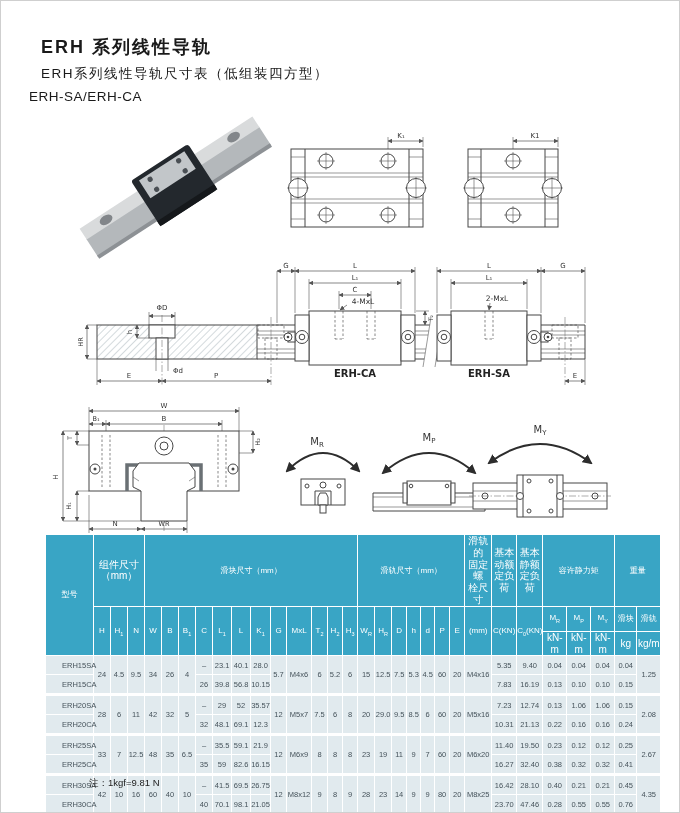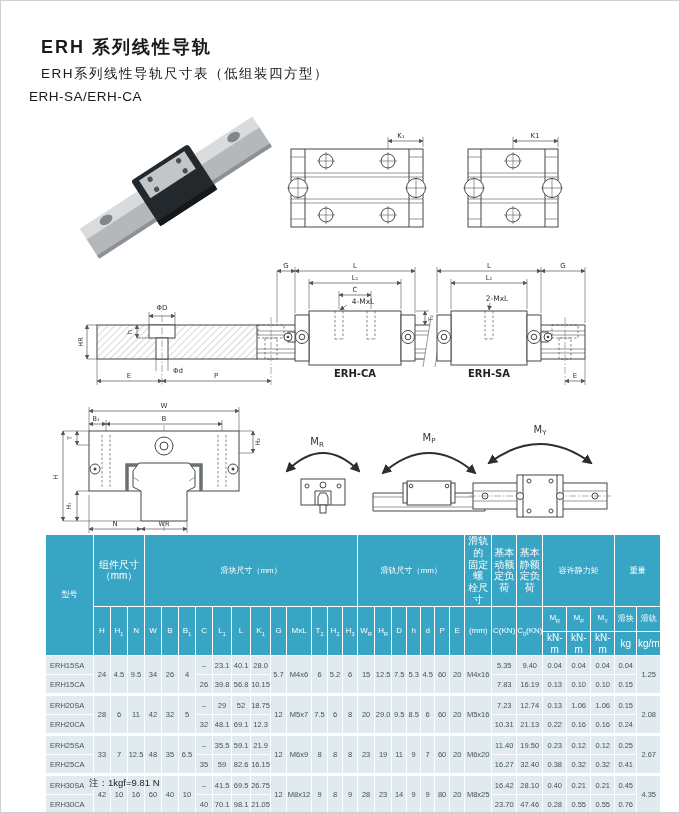--- a/index.html
+++ b/index.html
@@ -27,21 +27,21 @@
   .tbl-wrap { left:44px; top:533px; width:593px; }
   table { width:100%; border-collapse:collapse; table-layout:fixed; }
   thead th { background:#39a5c5; color:#fff; font-weight:normal; font-size:8px;
              border:1px solid #ffffff; padding:0; line-height:1.18; text-align:center; }
   tr.hr1 th { height:36px; }
   tr.hr2 th { height:24px; }
   tr.hr3 th { height:16px; font-size:10px; }
   th.wrap { white-space:pre-line; font-size:10px; }
   td { background:#e1eaee; border:1px solid #ffffff; font-size:7.5px; color:#45525a;
        text-align:center; height:18px; padding:0; white-space:nowrap; }
-  td.model { text-align:left; padding-left:4px; }
+  td.model { text-align:left; padding-left:16px; }
   tbody.grp + tbody.grp { border-top:3px solid #fff; }
   sub { font-size:5.5px; }
 </style>
 </head>
 <body>
 
 <div class="page">
 
   <svg width="0" height="0" style="position:absolute">
     <defs>
@@ -533,21 +533,21 @@
           <td class="model">ERH20SA</td>
           <td rowspan="2">28</td>
           <td rowspan="2">6</td>
           <td rowspan="2">11</td>
           <td rowspan="2">42</td>
           <td rowspan="2">32</td>
           <td rowspan="2">5</td>
           <td>–</td>
           <td>29</td>
           <td>52</td>
-          <td>18.75</td>
+          <td>35.57</td>
           <td rowspan="2">12</td>
           <td rowspan="2">M5x7</td>
           <td rowspan="2">7.5</td>
           <td rowspan="2">6</td>
           <td rowspan="2">8</td>
           <td rowspan="2">20</td>
           <td rowspan="2">29.0</td>
           <td rowspan="2">9.5</td>
           <td rowspan="2">8.5</td>
           <td rowspan="2">6</td>

